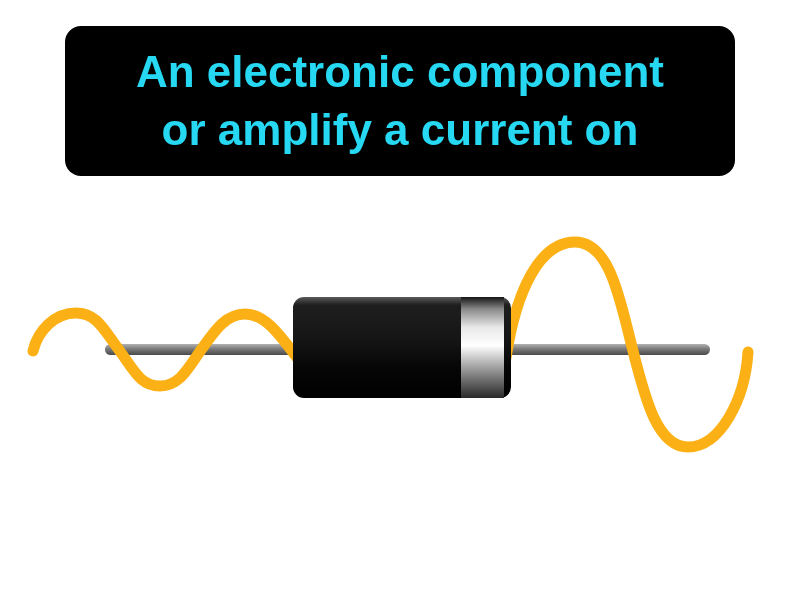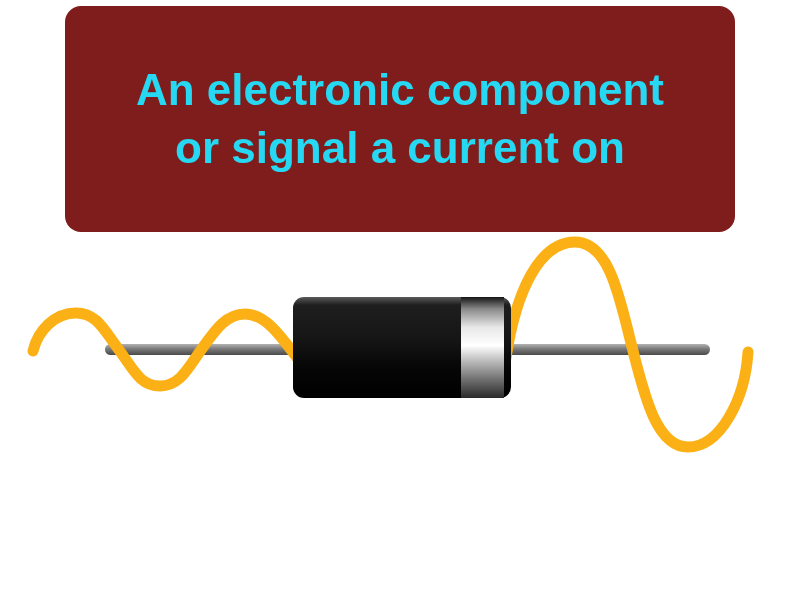--- a/index.html
+++ b/index.html
@@ -13,24 +13,24 @@
   }
   .stage {
     position: relative;
     width: 800px;
     height: 600px;
     background: #ffffff;
   }
   .definition-card {
     position: absolute;
     left: 65px;
-    top: 6px;
+    top: 26px;
     width: 670px;
-    height: 226px;
-    background: #7f1d1d;
+    height: 150px;
+    background: #000000;
     border-radius: 16px;
     display: flex;
     flex-direction: column;
     align-items: center;
     justify-content: center;
     z-index: 2;
   }
   .definition-line {
     color: #26d8f2;
     font-size: 44px;
@@ -49,21 +49,21 @@
     z-index: 1;
   }
 </style>
 </head>
 <body>
 
 <div class="stage">
 
   <div class="definition-card">
     <div class="definition-line">An electronic component</div>
-    <div class="definition-line">or signal a current on</div>
+    <div class="definition-line">or amplify a current on</div>
   </div>
 
   <svg class="illustration-svg" viewBox="0 0 800 600" xmlns="http://www.w3.org/2000/svg">
     <defs>
       <linearGradient id="wireGrad" x1="0" y1="0" x2="0" y2="1">
         <stop offset="0%" stop-color="#b2b2b2"></stop>
         <stop offset="45%" stop-color="#7a7a7a"></stop>
         <stop offset="100%" stop-color="#4a4a4a"></stop>
       </linearGradient>
       <linearGradient id="bodyGrad" x1="0" y1="0" x2="0" y2="1">

